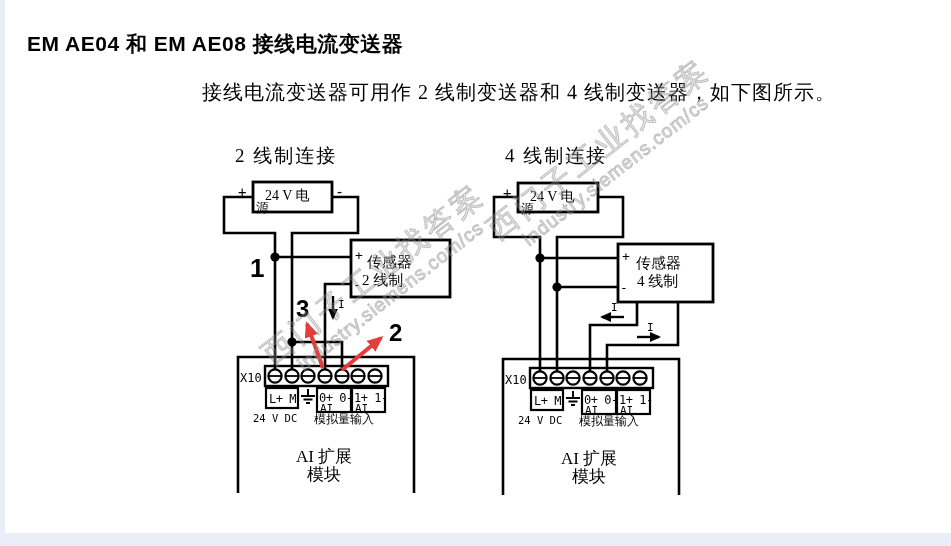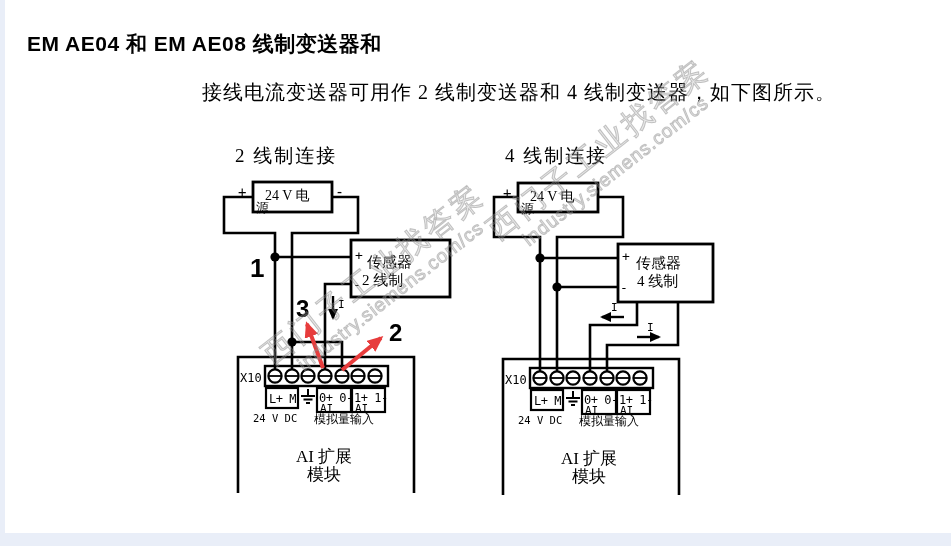--- a/index.html
+++ b/index.html
@@ -25,21 +25,21 @@
   .th{font-family:"Liberation Serif",serif;font-size:19px;letter-spacing:2px;}
   .tg{font-family:"Liberation Sans",sans-serif;font-weight:bold;}
 </style>
 </head>
 <body>
 
 <div class="page">
   <div class="trim-left"></div>
   <div class="footer-bar"></div>
 
-  <div class="title">EM AE04 和 EM AE08 线制变送器和</div>
+  <div class="title">EM AE04 和 EM AE08 接线电流变送器</div>
   <div class="intro">接线电流变送器可用作 2 线制变送器和 4 线制变送器，如下图所示。</div>
 
   <svg class="diagram-svg" width="951" height="546" viewBox="0 0 951 546" xmlns="http://www.w3.org/2000/svg">
     <defs>
       <marker id="ah-red" markerUnits="userSpaceOnUse" markerWidth="18" markerHeight="16" refX="13" refY="7" orient="auto">
         <path d="M0,0 L16,7 L0,14 Z" fill="#e73c3c"></path>
       </marker>
       <marker id="ah-blk" markerUnits="userSpaceOnUse" markerWidth="14" markerHeight="12" refX="9" refY="5" orient="auto">
         <path d="M0,0 L11,5 L0,10 Z" fill="#000"></path>
       </marker>

